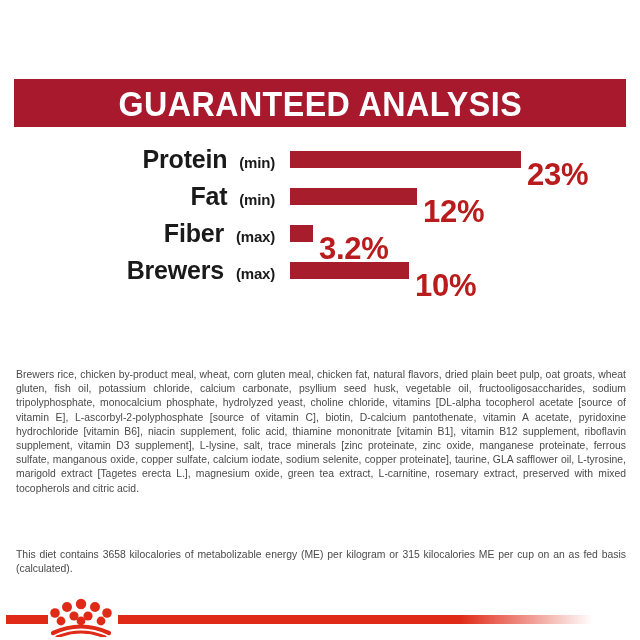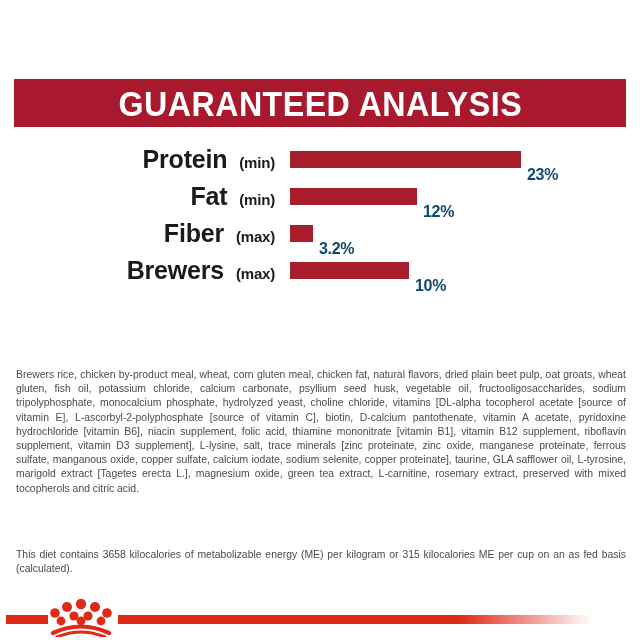--- a/index.html
+++ b/index.html
@@ -91,22 +91,22 @@
   }
   .ga-bar {
     position: absolute;
     left: 290px;
     height: 17px;
     background: #A81D2C;
   }
   .ga-value {
     position: absolute;
     font-weight: bold;
-    font-size: 16px;
-    color: #0c4a6e;
+    font-size: 31px;
+    color: #b91c1c;
     white-space: nowrap;
     letter-spacing: -0.3px;
     margin-top: 32px;
   }
 
   
   .body-text {
     position: absolute;
     left: 16px;
     width: 610px;

